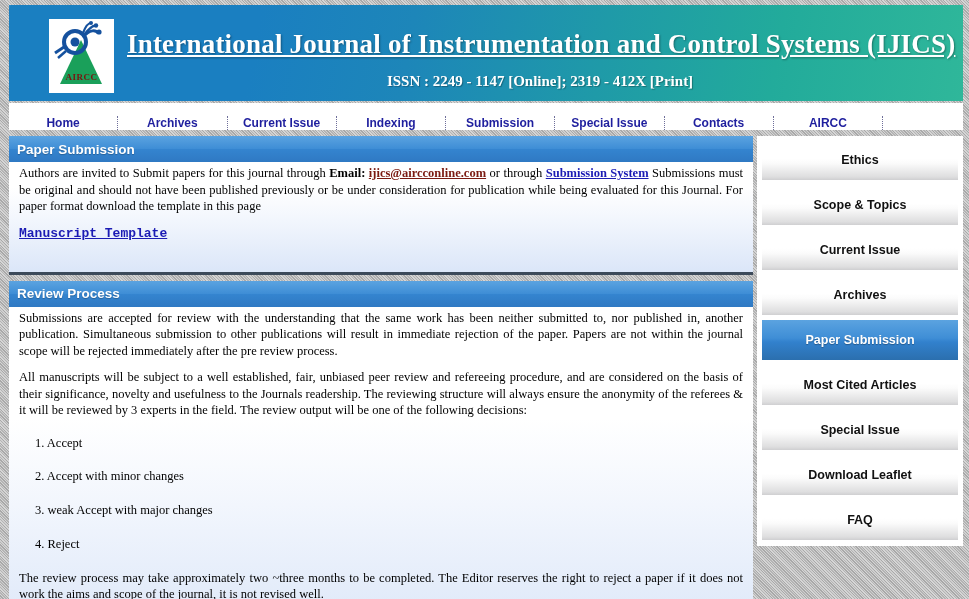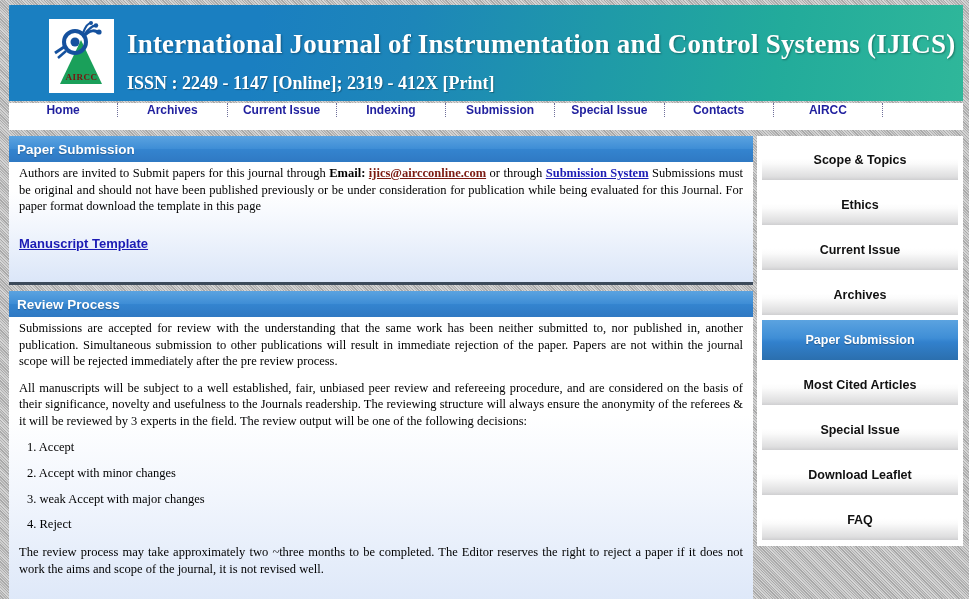--- a/index.html
+++ b/index.html
@@ -60,44 +60,46 @@
     top: 24px;
     width: 826px;
     text-align: center;
     color: #ffffff;
     font-family: "Liberation Serif", serif;
     font-weight: bold;
     font-size: 27px;
     letter-spacing: 0.2px;
     text-shadow: 1px 1px 2px rgba(0,0,0,0.35);
     white-space: nowrap;
+    text-decoration: underline;
   }
   .header-issn {
     position: absolute;
     left: 118px;
     top: 68px;
     width: 826px;
+    text-align: center;
     color: #ffffff;
     font-family: "Liberation Serif", serif;
     font-weight: bold;
-    font-size: 18px;
+    font-size: 15px;
     text-shadow: 1px 1px 1px rgba(0,0,0,0.3);
     white-space: nowrap;
   }
 
   
   .nav {
     position: absolute;
     left: 9px;
     top: 103px;
     width: 954px;
     height: 27px;
     background: #ffffff;
     display: flex;
-    align-items: flex-start;
+    align-items: flex-end;
   }
   .nav-item {
     flex: 1 1 0;
     display: flex;
     align-items: center;
     justify-content: center;
     font-family: "Liberation Sans", sans-serif;
     font-weight: bold;
     font-size: 12px;
     color: #1f1f9e;
@@ -154,36 +156,35 @@
     font-weight: bold;
     text-decoration: underline;
   }
   a.link-blue {
     color: #1b1bb4;
     font-weight: bold;
     text-decoration: underline;
   }
   .tmpl-link {
     display: inline-block;
-    margin-top: 10px;
-    font-family: Liberation Sans, sans-serif;
+    font-family: Liberation Mono, monospace;
     font-weight: bold;
     font-size: 13px;
     color: #1b1bb4;
     text-decoration: underline;
   }
   .panel-pad-bottom { height: 20px; }
 
   .decision-list {
     margin: 0 0 10px 0;
     padding: 0;
     list-style: none;
   }
   .decision-list li {
-    margin: 8px;
+    margin: 16px;
     line-height: 1.42;
   }
 
   
   .sidebar {
     position: absolute;
     left: 757px;
     top: 136px;
     width: 206px;
     background: #ffffff;
@@ -277,22 +278,22 @@
           <li>4. Reject</li>
         </ul>
         <p class="para">The review process may take approximately two ~three months to be completed. The Editor reserves the right to reject a paper if it does not work the aims and scope of the journal, it is not revised well.</p>
         <div class="panel-pad-bottom"></div>
       </div>
     </div>
 
   </div>
 
   <div class="sidebar">
+    <div class="side-item">Ethics</div>
     <div class="side-item">Scope &amp; Topics</div>
-    <div class="side-item">Ethics</div>
     <div class="side-item">Current Issue</div>
     <div class="side-item">Archives</div>
     <div class="side-item active">Paper Submission</div>
     <div class="side-item">Most Cited Articles</div>
     <div class="side-item">Special Issue</div>
     <div class="side-item">Download Leaflet</div>
     <div class="side-item">FAQ</div>
   </div>
 
 </div>

